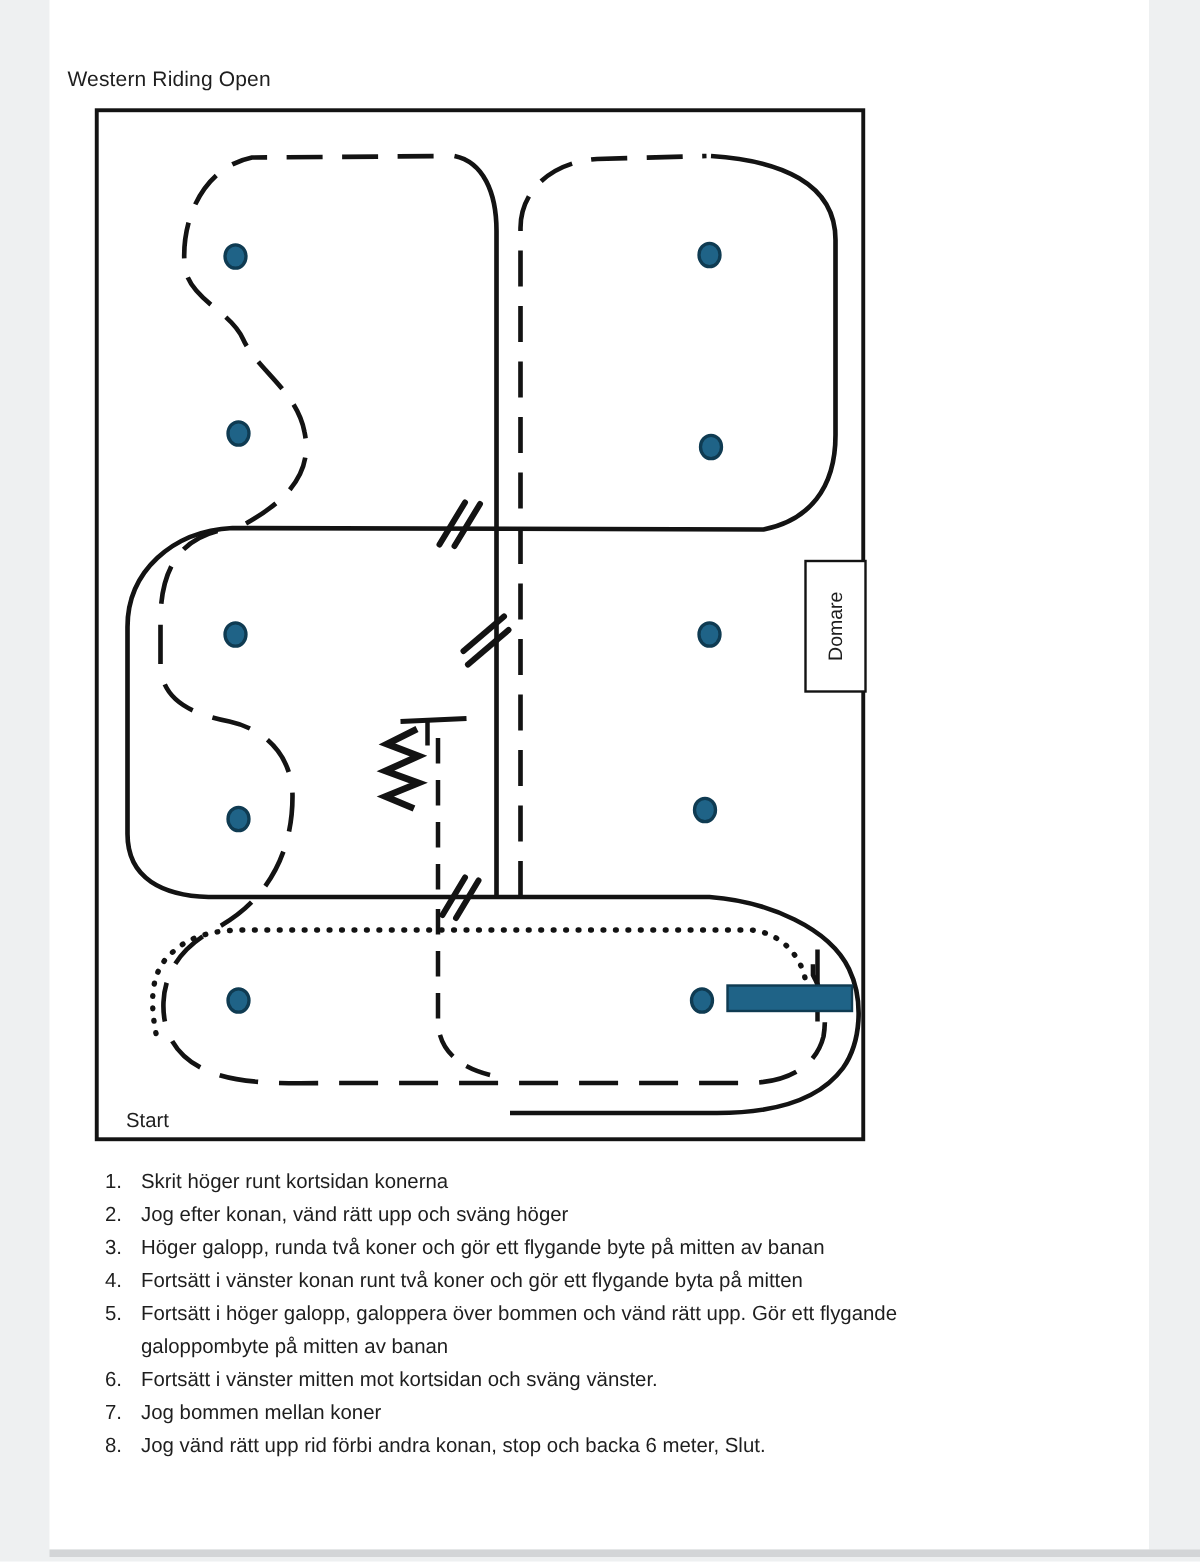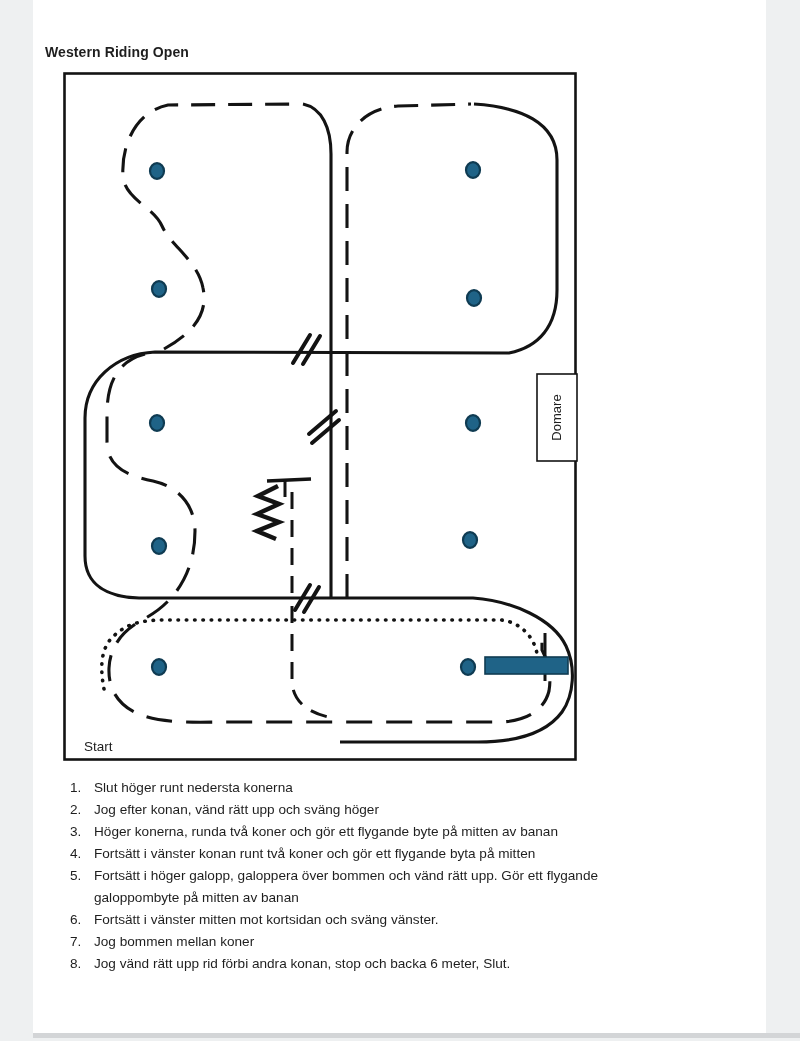--- a/index.html
+++ b/index.html
@@ -17,21 +17,21 @@
   .page{
     position:absolute; left:33px; top:0; width:733px; height:1033px;
     background:var(--page);
   }
   .page-edge-band{
     position:absolute; left:33px; top:1033px; width:767px; height:5px;
     background:var(--page-edge);
   }
   .doc-title{
     position:absolute; left:45px; top:44px;
-    font-size:14px; font-weight:bold; color:var(--text); letter-spacing:.1px;
+    font-size:14px; font-weight:normal; color:var(--text); letter-spacing:.1px;
   }
   .diagram-wrap{
     position:absolute; left:59px; top:68px; width:526px; height:697px;
   }
   .instructions{
     position:absolute; left:70px; top:777px; width:625px;
     list-style:none; font-size:13.6px; line-height:22px; color:var(--text);
   }
   .instructions li{ display:flex; }
   .instructions .num{ width:24px; flex:0 0 24px; }
@@ -106,29 +106,29 @@
   <rect id="judge-rect" fill="#ffffff" stroke="var(--line)" stroke-width="1.6" x="570" y="374" width="40" height="87"></rect>
   <text id="judge-text" font-size="13" text-anchor="middle" x="594" y="417.5" transform="rotate(-90 594 417.5)">Domare</text>
 
   <text x="117" y="751" font-size="13.5">Start</text>
 </svg>
 </div>
 
 <ol class="instructions" id="instructions-list">
     <li>
       <span class="num">1.</span>
-      <span class="txt">Slut höger runt nedersta konerna</span>
+      <span class="txt">Skrit höger runt kortsidan konerna</span>
     </li>
     <li>
       <span class="num">2.</span>
       <span class="txt">Jog efter konan, vänd rätt upp och sväng höger</span>
     </li>
     <li>
       <span class="num">3.</span>
-      <span class="txt">Höger konerna, runda två koner och gör ett flygande byte på mitten av banan</span>
+      <span class="txt">Höger galopp, runda två koner och gör ett flygande byte på mitten av banan</span>
     </li>
     <li>
       <span class="num">4.</span>
       <span class="txt">Fortsätt i vänster konan runt två koner och gör ett flygande byta på mitten</span>
     </li>
     <li>
       <span class="num">5.</span>
       <span class="txt">Fortsätt i höger galopp, galoppera över bommen och vänd rätt upp. Gör ett flygande<br>galoppombyte på mitten av banan</span>
     </li>
     <li>

